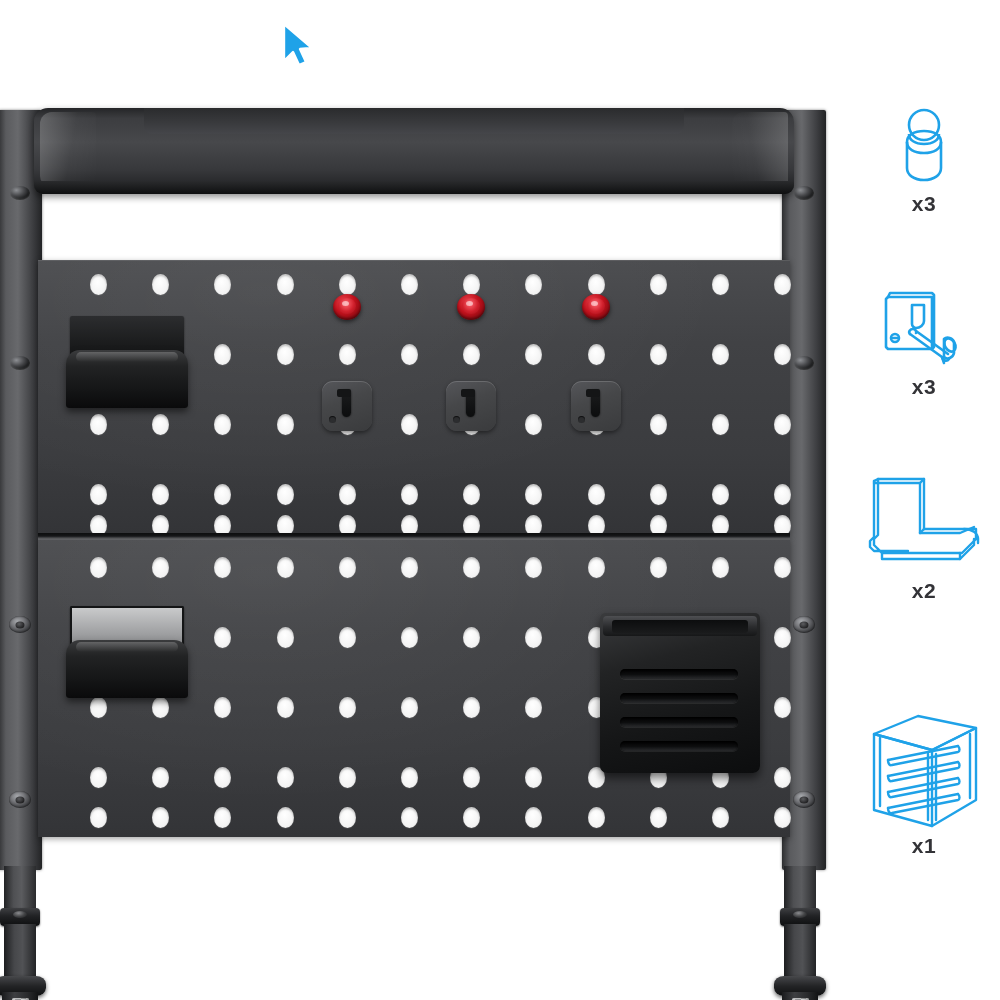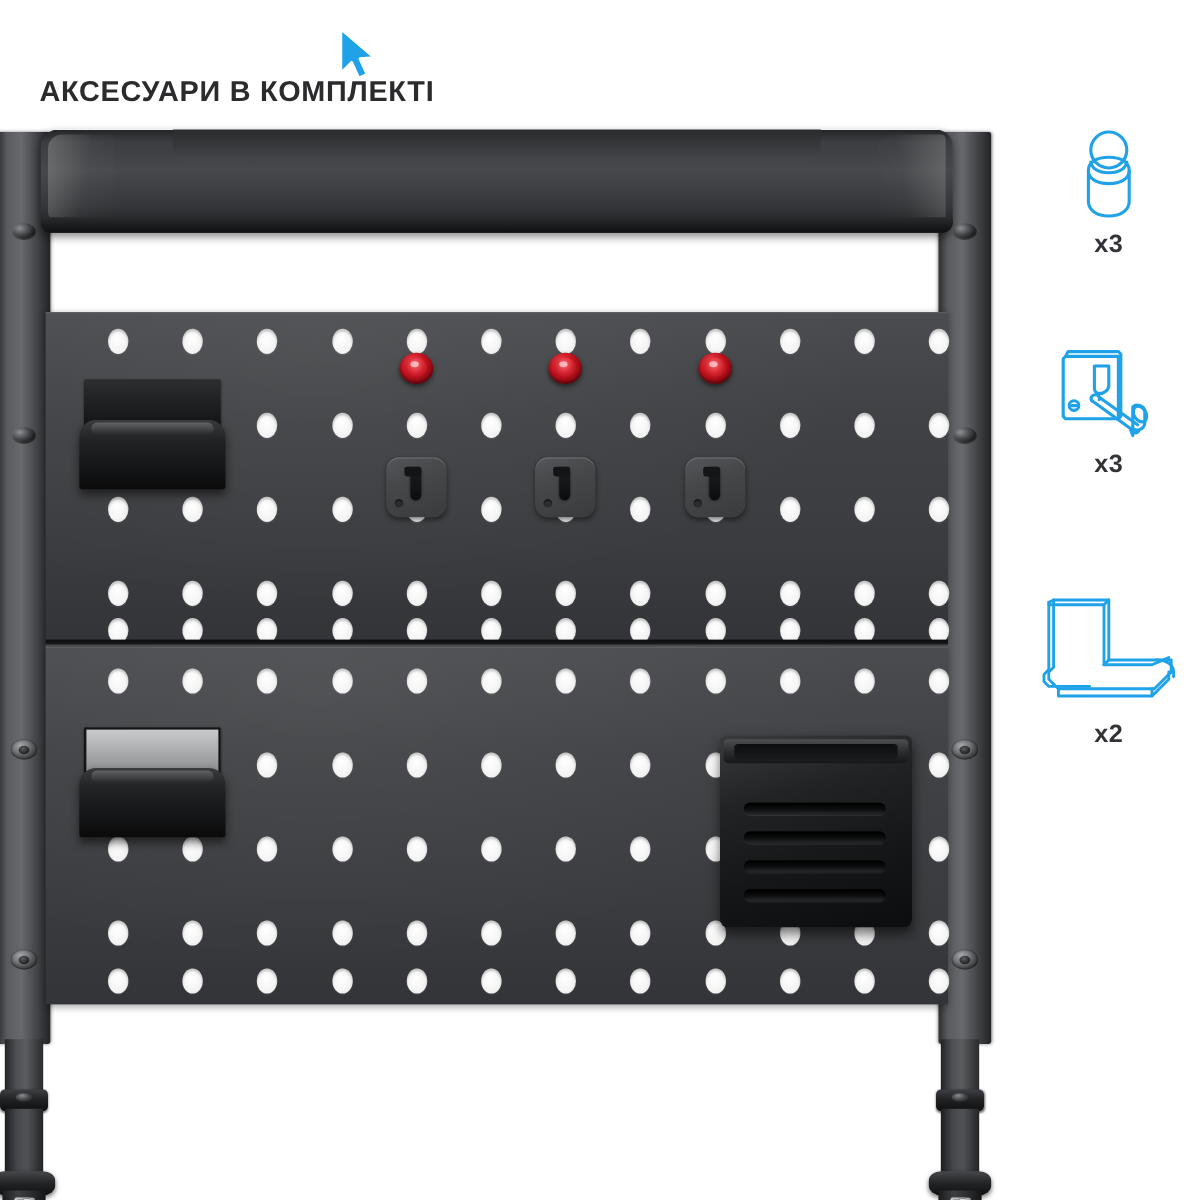--- a/index.html
+++ b/index.html
@@ -256,21 +256,20 @@
   }
 </style>
 </head>
 <body>
 
 <div id="root">
 
   <svg class="brand-cursor" viewBox="0 0 42 46">
     <path d="M6 3 L6 40 L15 31 L21 44 L28 41 L22 28 L34 27 Z" fill="#1fa2e8" stroke="#ffffff" stroke-width="2.4" stroke-linejoin="round"></path>
   </svg>
-  <div class="tagline">АКСЕСУАРИ В КОМПЛЕКТІ</div>
 
   <div id="product">
 
     <div class="post left">
       <div class="post-screw dark" style="top:76px"></div>
       <div class="post-screw dark" style="top:246px"></div>
       <div class="post-screw hex" style="top:506px"></div>
       <div class="post-screw hex" style="top:681px"></div>
     </div>
     <div class="post right">
@@ -494,34 +493,56 @@
           <path d="M42 50 L74 73"></path>
           <path d="M36 53 C34 51 36 48 39 48 C41 48 43 50 42 52"></path>
           <ellipse cx="76" cy="64" rx="7" ry="5" transform="rotate(60 76 64)"></ellipse>
           <path d="M70 58 C73 55 79 57 80 61 L80 72 C79 77 73 79 70 76 L70 58 Z"></path>
           <path d="M68 76 C69 80 73 81 75 78"></path>
         </g>
       </svg>
       <span class="acc-qty">x3</span>
     </div>
 
-    <div class="acc" style="top:394px">
+    <div class="acc" style="top:373px">
       <svg class="acc-icon" width="120" height="100" viewBox="0 0 120 100">
         <g fill="none" stroke="#1fa2e8" stroke-width="2.4" stroke-linejoin="round" stroke-linecap="round">
           <path d="M10 4 L10 60 L6 64 L6 70 L10 74 L44 74"></path>
           <path d="M14 2 L14 58 L10 62 L10 68 L14 72"></path>
           <path d="M10 4 L14 2 L60 2 L56 6 L10 6"></path>
           <path d="M56 6 L56 56"></path>
           <path d="M60 2 L60 52"></path>
           <path d="M56 56 L60 52"></path>
           <path d="M14 72 L18 76 L98 76 L112 62 L112 52 L100 52"></path>
           <path d="M56 56 C70 56 82 56 96 56 L110 50"></path>
           <path d="M60 52 L100 52 C108 52 114 56 114 62 L114 66"></path>
           <path d="M18 76 L18 82 L96 82 L110 68 L110 62"></path>
           <path d="M96 76 L96 82"></path>
           <path d="M112 62 L114 62"></path>
         </g>
       </svg>
       <span class="acc-qty">x2</span>
     </div>
 
+    <div class="acc" style="top:608px">
+      <svg class="acc-icon" width="116" height="120" viewBox="0 0 116 120">
+        <g fill="none" stroke="#1fa2e8" stroke-width="2.4" stroke-linejoin="round" stroke-linecap="round">
+          <path d="M8 22 L8 98 L66 114 L66 38 Z"></path>
+          <path d="M8 22 L52 4 L110 16 L66 38 Z"></path>
+          <path d="M66 38 L110 16 L110 88 L66 114"></path>
+          <path d="M14 26 L14 94"></path>
+          <path d="M62 42 L62 108"></path>
+          <path d="M70 42 L70 108"></path>
+          <path d="M104 22 L104 86"></path>
+          <path d="M22 48 L92 34"></path>
+          <path d="M22 48 C22 52 24 54 26 53 L92 40 C94 39 94 36 92 34"></path>
+          <path d="M22 64 L92 50"></path>
+          <path d="M22 64 C22 68 24 70 26 69 L92 56 C94 55 94 52 92 50"></path>
+          <path d="M22 80 L92 66"></path>
+          <path d="M22 80 C22 84 24 86 26 85 L92 72 C94 71 94 68 92 66"></path>
+          <path d="M22 96 L92 82"></path>
+          <path d="M22 96 C22 100 24 102 26 101 L92 88 C94 87 94 84 92 82"></path>
+        </g>
+      </svg>
+      <span class="acc-qty">x1</span>
+    </div>
   </div>
 </div>
 
 </body></html>

